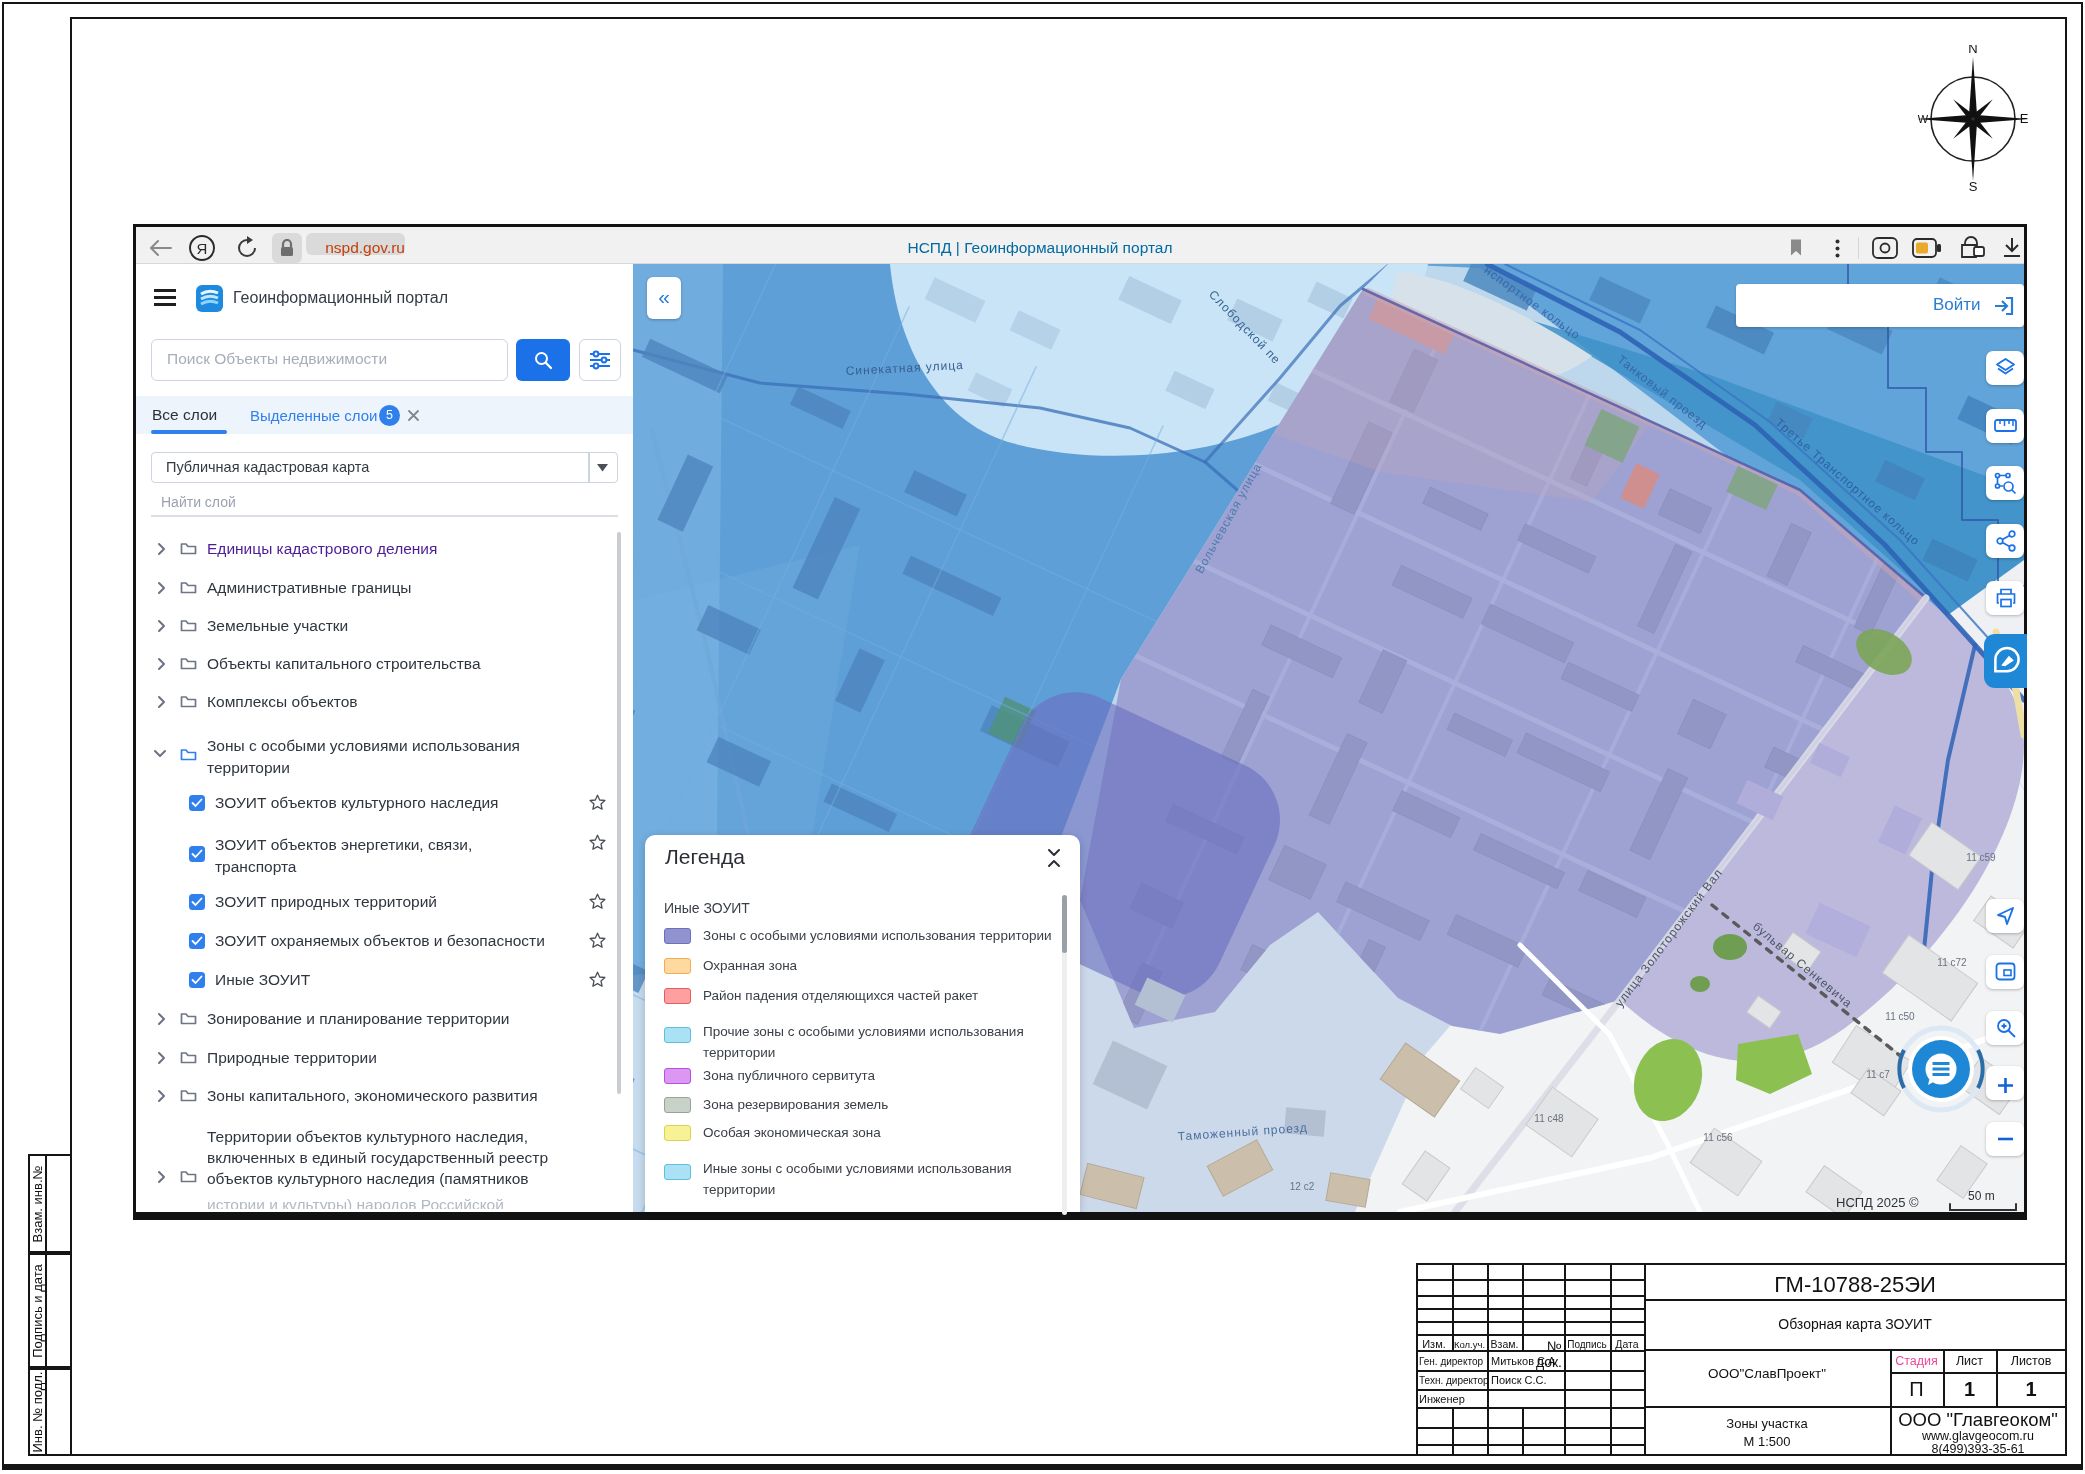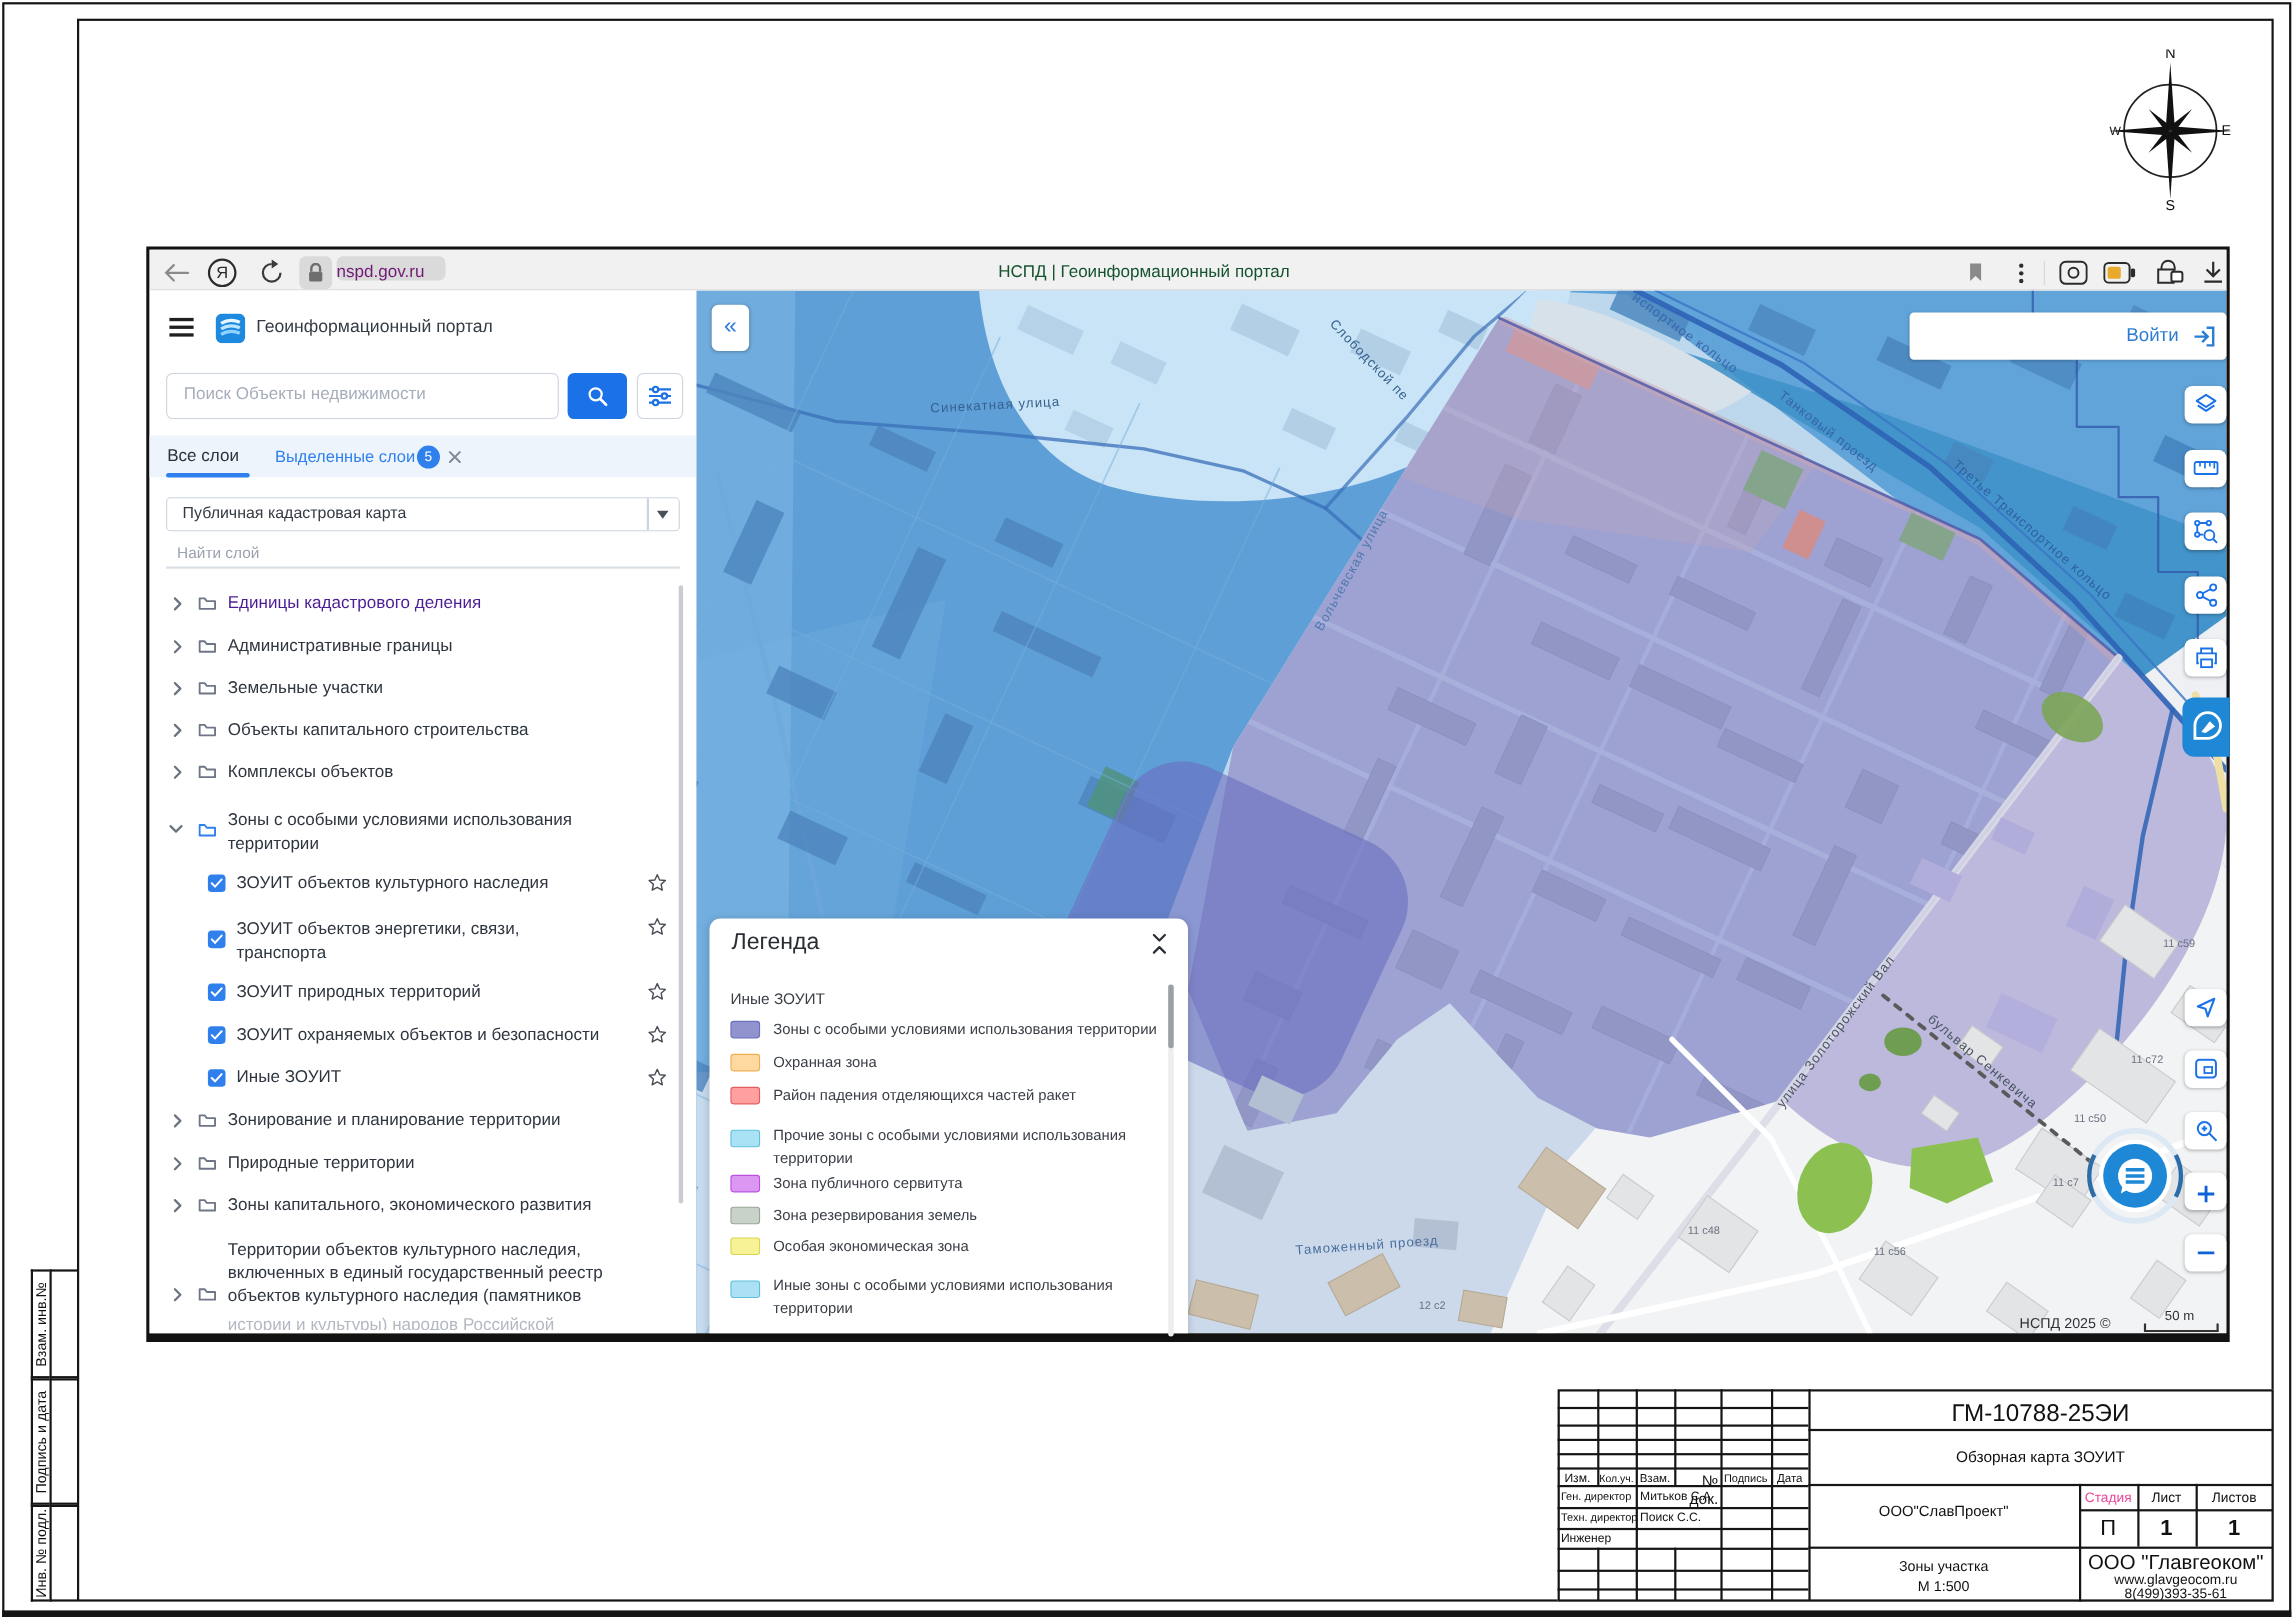--- a/index.html
+++ b/index.html
@@ -46,22 +46,22 @@
 <div style="position:absolute;left:189px;top:235px;width:26px;height:26px;border:2px solid #2b2b2b;border-radius:50%;text-align:center;font-size:15px;line-height:23px;color:#2b2b2b">Я</div>
 <svg class="abs" style="left:234px;top:235px" width="26" height="26" viewBox="0 0 26 26">
 <path d="M21,13 A8,8 0 1 1 13,5" stroke="#3a3a3a" stroke-width="2" fill="none"></path>
 <polygon points="13,1 13,9 19,5" fill="#3a3a3a"></polygon>
   </svg>
 <div style="position:absolute;left:272px;top:233px;width:30px;height:30px;background:#dadada;border-radius:6px"></div>
 <svg class="abs" style="left:279px;top:239px" width="16" height="18" viewBox="0 0 16 18">
 <rect x="2" y="8" width="12" height="9" rx="1.5" fill="#6e6e6e"></rect>
 <path d="M4,8 V5 a4,4 0 0 1 8,0 V8" stroke="#6e6e6e" stroke-width="2.2" fill="none"></path>
   </svg>
-<div style="position:absolute;left:306px;top:233px;width:99px;height:22px;background:#dadada;border-radius:6px;text-align:left;font-size:15.5px;line-height:30px;color:#701a75">nspd.gov.ru</div>
-<div style="position:absolute;left:800px;top:239px;width:480px;text-align:center;font-size:15.5px;color:#14532d">НСПД | Геоинформационный портал</div>
+<div style="position:absolute;left:306px;top:233px;width:99px;height:22px;background:#dadada;border-radius:6px;text-align:right;font-size:15.5px;line-height:30px;color:#c2410c">nspd.gov.ru</div>
+<div style="position:absolute;left:800px;top:239px;width:480px;text-align:center;font-size:15.5px;color:#0369a1">НСПД | Геоинформационный портал</div>
 <svg class="abs" style="left:1789px;top:238px" width="14" height="19" viewBox="0 0 14 19">
 <path d="M2,1.5 h10 v16 l-5,-4.5 -5,4.5 z" fill="#8a8a8a"></path>
   </svg>
 <svg class="abs" style="left:1835px;top:239px" width="5" height="19" viewBox="0 0 5 19">
     <circle cx="2.5" cy="2.5" r="2" fill="#2f2f2f"></circle>
     <circle cx="2.5" cy="9.5" r="2" fill="#2f2f2f"></circle>
     <circle cx="2.5" cy="16.5" r="2" fill="#2f2f2f"></circle>
   </svg>
 <div style="position:absolute;left:1858px;top:237px;width:1px;height:22px;background:#d6d6d6"></div>
 <svg class="abs" style="left:1872px;top:236px" width="26" height="24" viewBox="0 0 26 24">

